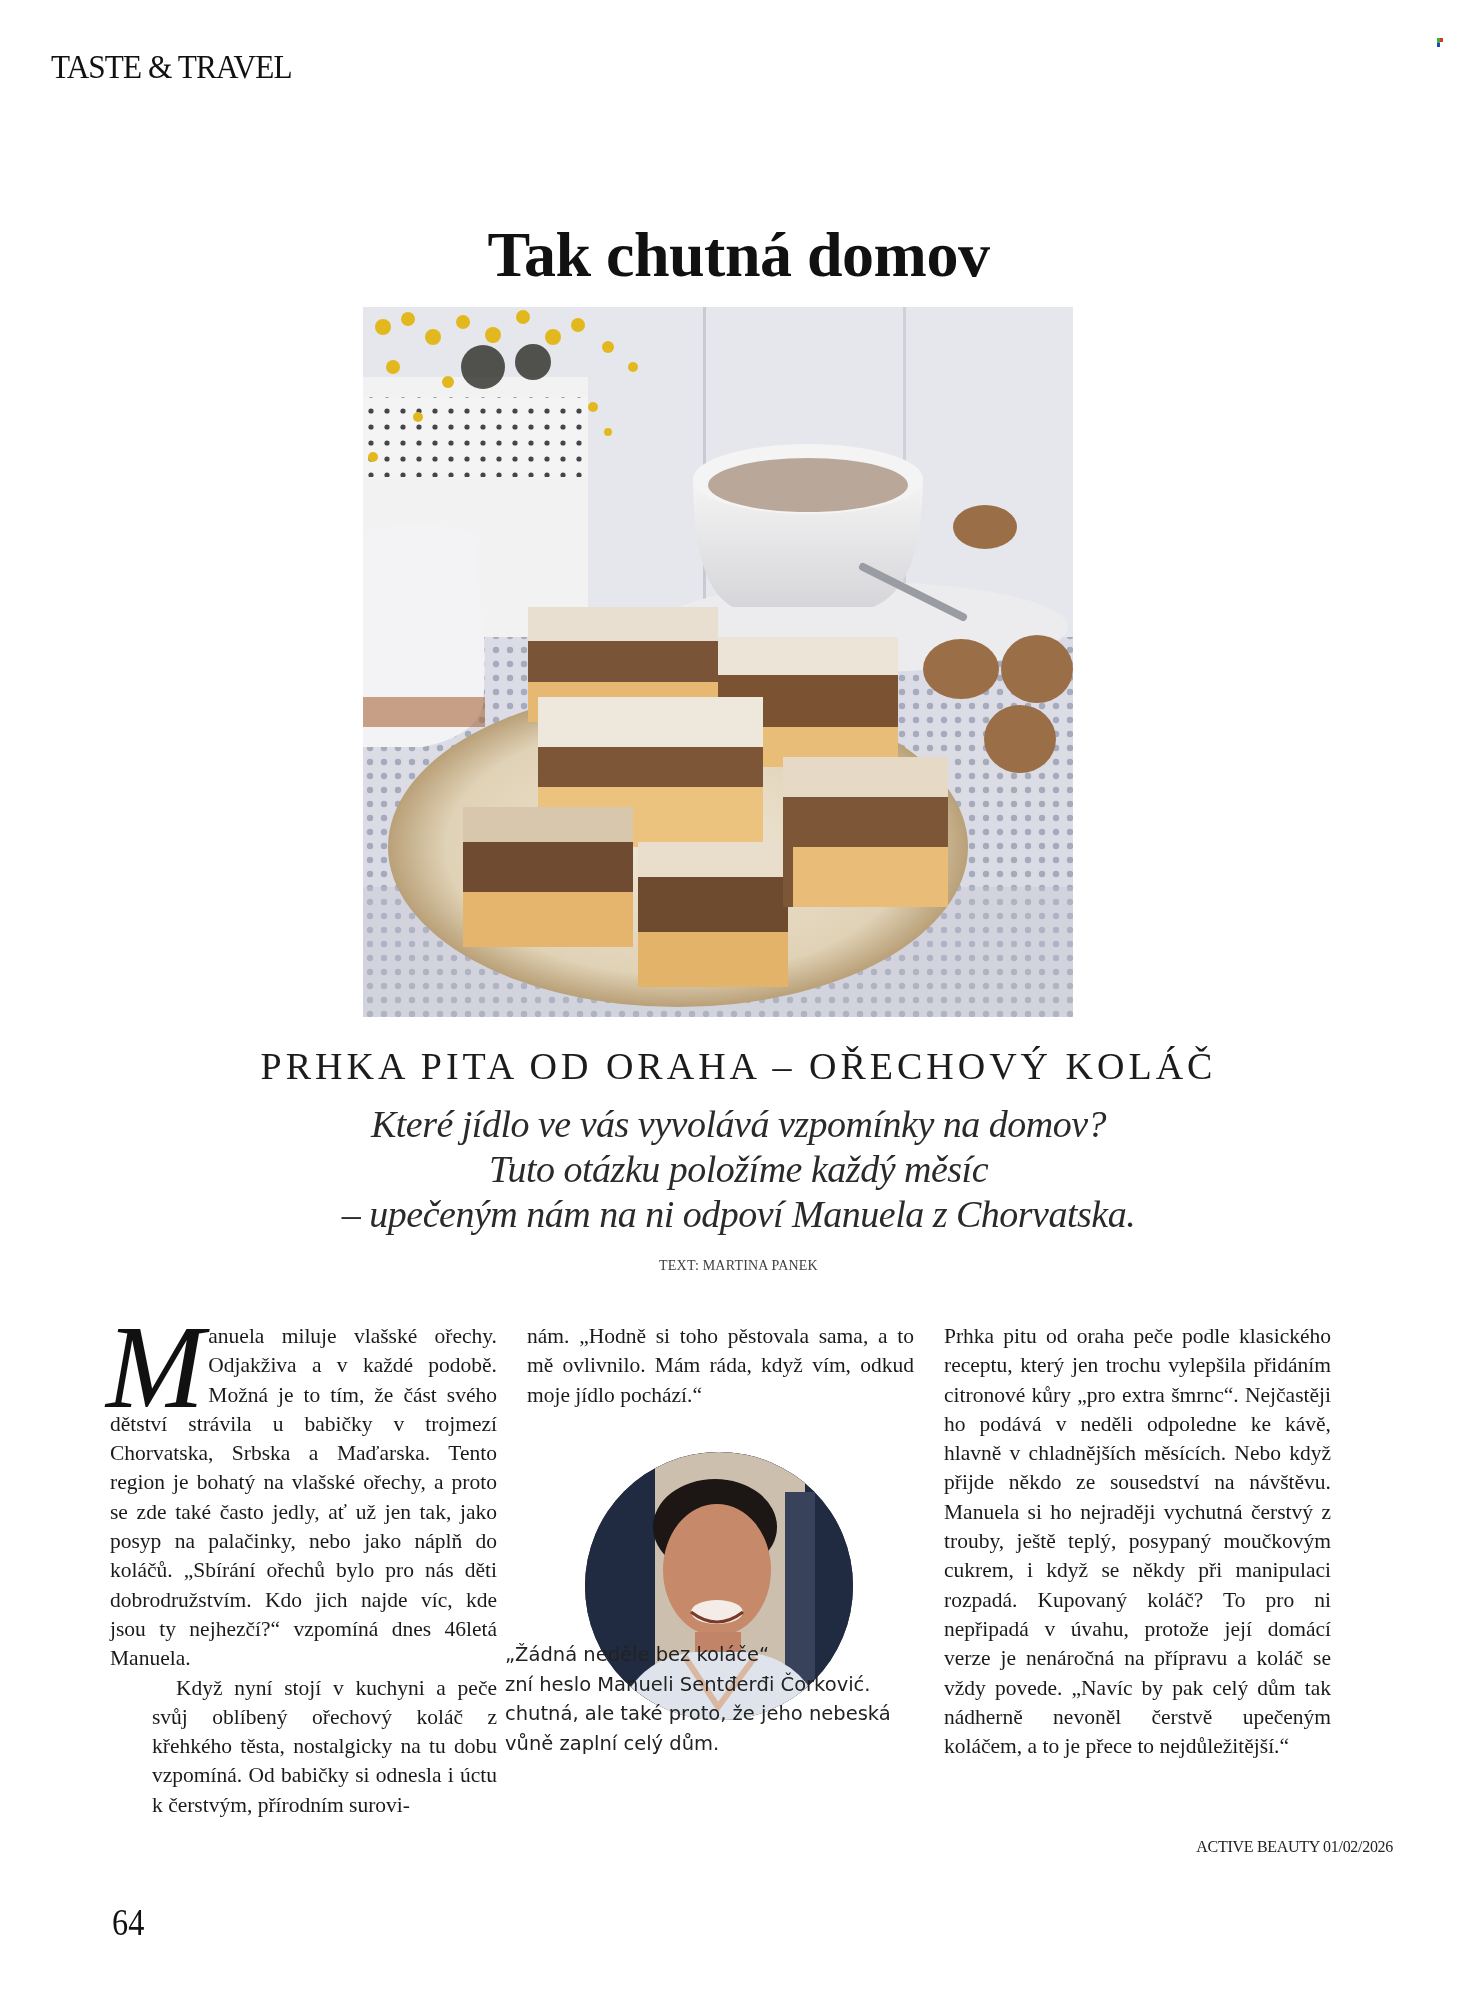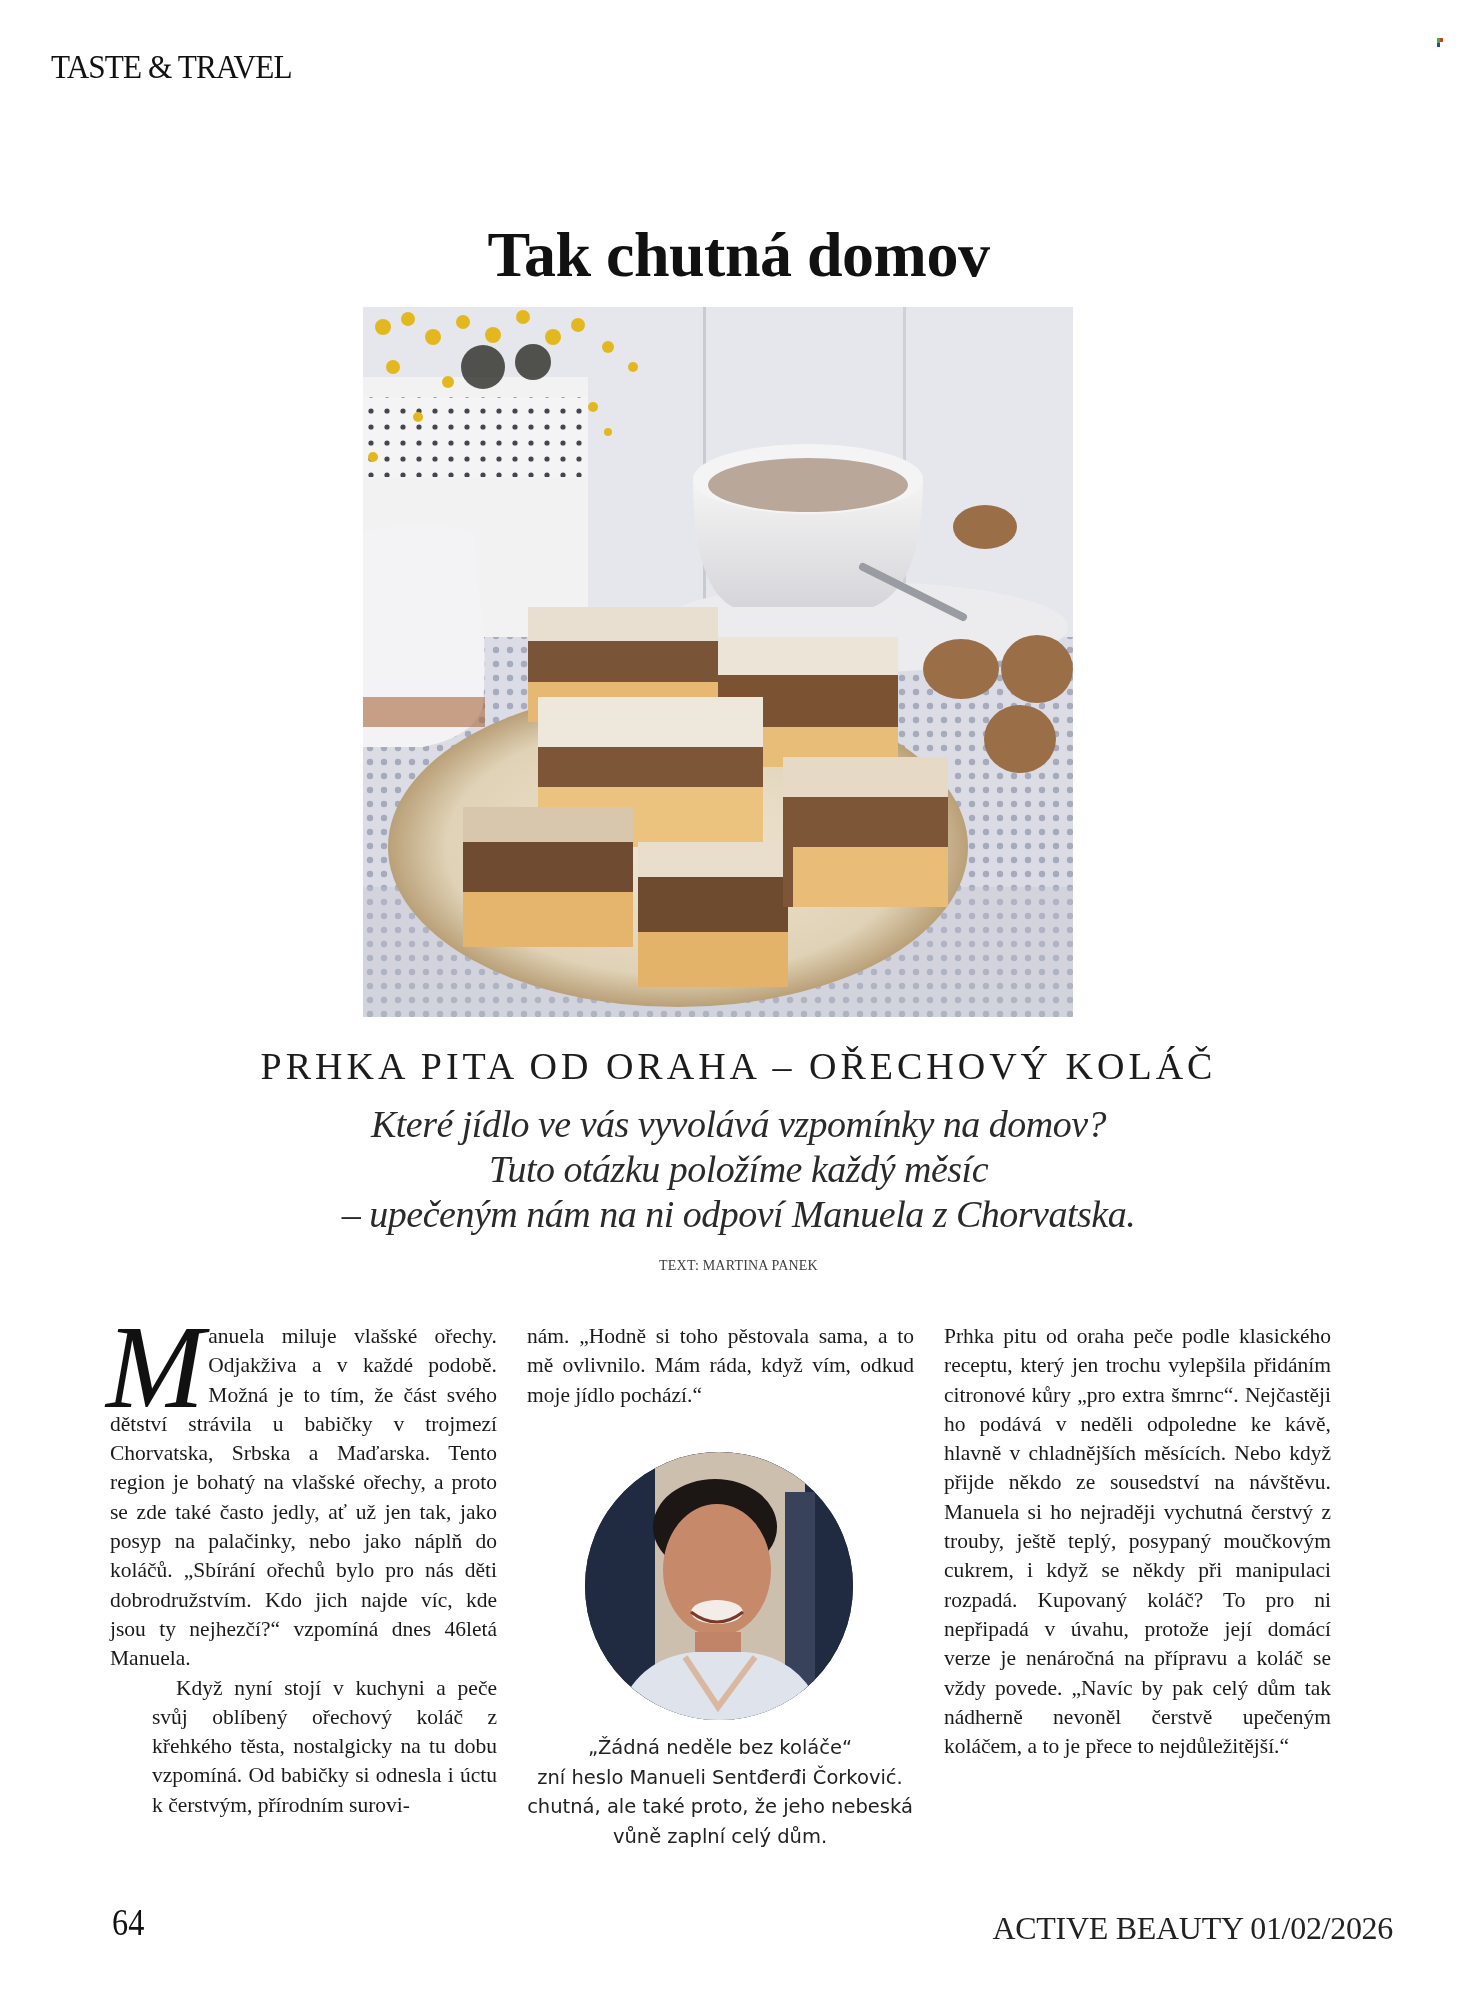--- a/index.html
+++ b/index.html
@@ -61,32 +61,32 @@
     color: #111;
   }
 
   .portrait {
     position: absolute; left: 585px; top: 1452px; width: 268px; height: 268px; border-radius: 50%;
     overflow: hidden; background: #2a3140;
   }
   .portrait svg { width: 100%; height: 100%; display: block; }
 
   .caption {
-    position: absolute; left: 505px; width: 430px; top: 1733px; text-align: center;
+    position: absolute; left: 505px; width: 430px; top: 1640px; 
     font-family: "DejaVu Sans", sans-serif; font-size: 19.5px; line-height: 29.5px; color: #222;
   }
 
   .folio {
     position: absolute; left: 112px; top: 1900px;
     font-family: "Liberation Serif", serif; font-size: 38px; color: #111;
     transform: scaleX(0.85); transform-origin: left top;
   }
   .footer-issue {
-    position: absolute; right: 84px; top: 1910px;
-    font-family: "Liberation Serif", serif; font-size: 32px; color: #222; letter-spacing: -0.3px;
+    position: absolute; right: 84px; top: 1838px;
+    font-family: "Liberation Serif", serif; font-size: 16px; color: #222; letter-spacing: -0.3px;
   }
 </style>
 </head>
 <body>
 
 <div class="section-label">TASTE &amp; TRAVEL</div>
 <div class="corner-mark">
   <span class="cm-green"></span>
     <span class="cm-red"></span>
     <span class="cm-blue"></span>

